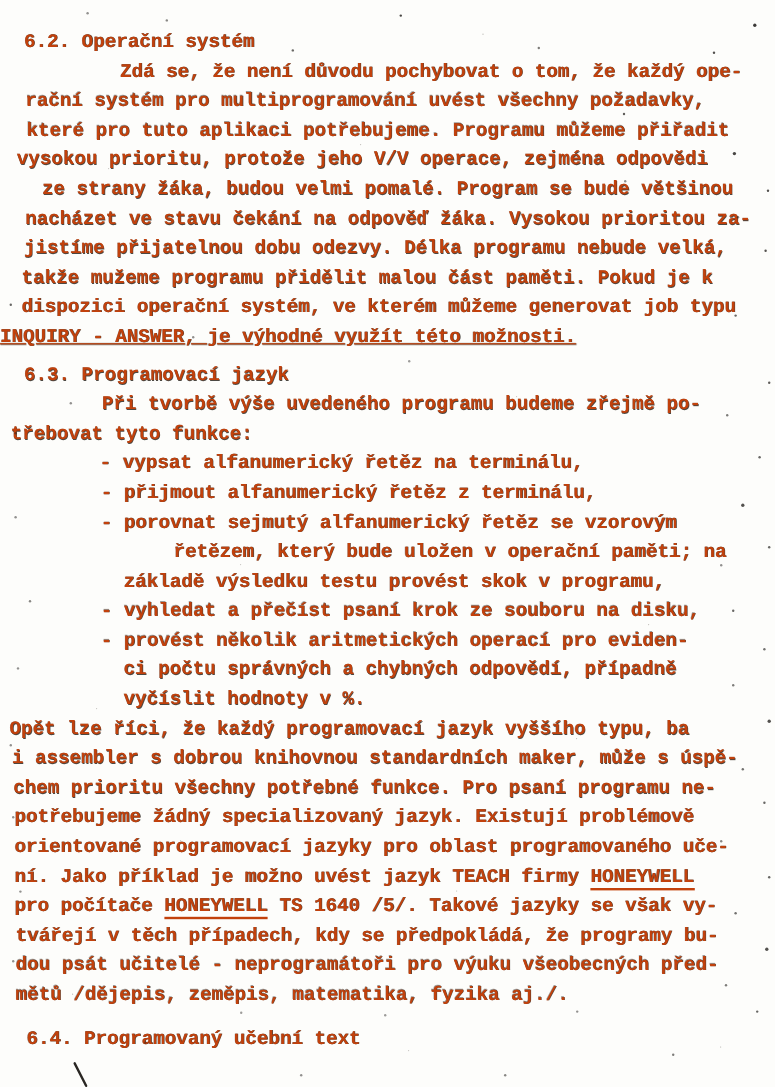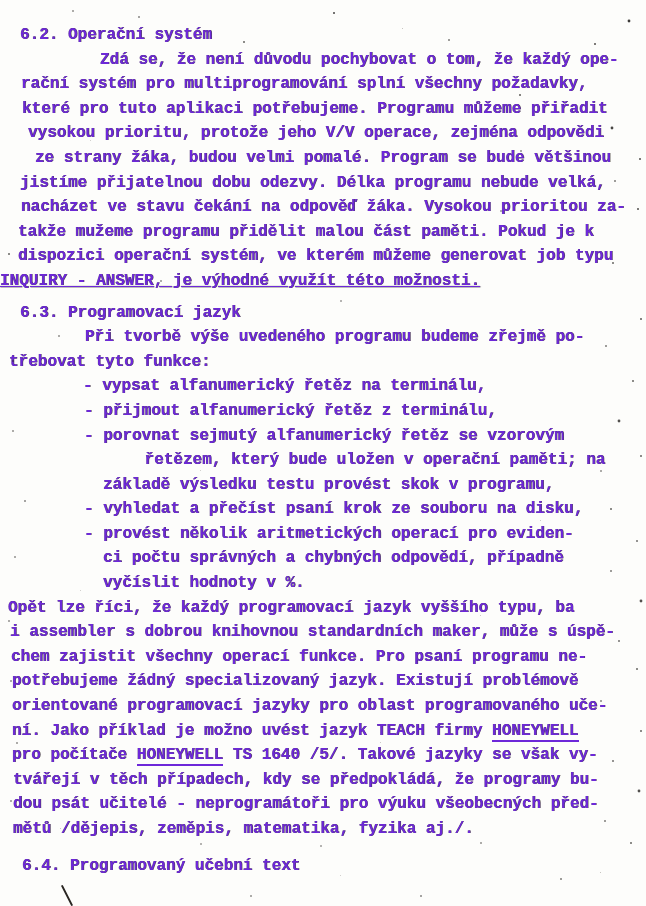--- a/index.html
+++ b/index.html
@@ -86,48 +86,48 @@
       200px 470px 0 0 rgba(110,105,98,.4), 540px 520px 0 0 rgba(110,105,98,.45),
       80px 590px 0 0 rgba(110,105,98,.4), 480px 615px 0 0 rgba(110,105,98,.45),
       150px 700px 0 0 rgba(110,105,98,.4), 380px 742px 0 0 rgba(110,105,98,.45),
       520px 800px 0 0 rgba(110,105,98,.4), 60px 828px 0 0 rgba(110,105,98,.45),
       600px 872px 0 0 rgba(110,105,98,.5), 340px 875px 0 0 rgba(110,105,98,.4);
   }
 </style>
 </head>
 <body>
 
-<div class="page" style="background: rgb(253, 253, 251); color: #6d28d9;">
+<div class="page" style="background: rgb(253, 253, 251); color: #c2410c;">
   <div class="lines">
       <div class="line heading" style="margin-left: 20px;">6.2. Operační systém</div>
       <div class="line" style="margin-left: 100px;">Zdá se, že není důvodu pochybovat o tom, že každý ope-</div>
-      <div class="line" style="margin-left: 21px;">rační systém pro multiprogramování splní všechny požadavky,</div>
+      <div class="line" style="margin-left: 21px;">rační systém pro multiprogramování uvést všechny požadavky,</div>
       <div class="line" style="margin-left: 22px;">které pro tuto aplikaci potřebujeme. Programu můžeme přiřadit</div>
-      <div class="line" style="margin-left: 28px;">vysokou prioritu, protože jeho V/V operace, zejména odpovědi</div>
+      <div class="line" style="margin-left: 14px;">vysokou prioritu, protože jeho V/V operace, zejména odpovědi</div>
       <div class="line" style="margin-left: 35px;">ze strany žáka, budou velmi pomalé. Program se bude většinou</div>
+      <div class="line" style="margin-left: 21px;">nacházet ve stavu čekání na odpověď žáka. Vysokou prioritou za-</div>
       <div class="line" style="margin-left: 20px;">jistíme přijatelnou dobu odezvy. Délka programu nebude velká,</div>
-      <div class="line" style="margin-left: 21px;">nacházet ve stavu čekání na odpověď žáka. Vysokou prioritou za-</div>
       <div class="line" style="margin-left: 18px;">takže mužeme programu přidělit malou část paměti. Pokud je k</div>
       <div class="line" style="margin-left: 18px;">dispozici operační systém, ve kterém můžeme generovat job typu</div>
       <div class="line" style=" text-decoration: underline;">INQUIRY - ANSWER, je výhodné využít této možnosti.</div>
       <div class="line heading" style="margin-left: 20px; margin-top: 7px;">6.3. Programovací jazyk</div>
       <div class="line" style="margin-left: 85px;">Při tvorbě výše uvedeného programu budeme zřejmě po-</div>
       <div class="line" style="margin-left: 9px;">třebovat tyto funkce:</div>
       <div class="line" style="margin-left: 83px;">- vypsat alfanumerický řetěz na terminálu,</div>
       <div class="line" style="margin-left: 84px;">- přijmout alfanumerický řetěz z terminálu,</div>
       <div class="line" style="margin-left: 84px;">- porovnat sejmutý alfanumerický řetěz se vzorovým</div>
       <div class="line" style="margin-left: 104px; text-align: center;">řetězem, který bude uložen v operační paměti; na</div>
       <div class="line" style="margin-left: 103px;">základě výsledku testu provést skok v programu,</div>
       <div class="line" style="margin-left: 84px;">- vyhledat a přečíst psaní krok ze souboru na disku,</div>
       <div class="line" style="margin-left: 84px;">- provést několik aritmetických operací pro eviden-</div>
       <div class="line" style="margin-left: 103px;">ci počtu správných a chybných odpovědí, případně</div>
       <div class="line" style="margin-left: 103px;">vyčíslit hodnoty v %.</div>
       <div class="line" style="margin-left: 8px;">Opět lze říci, že každý programovací jazyk vyššího typu, ba</div>
       <div class="line" style="margin-left: 10px;">i assembler s dobrou knihovnou standardních maker, může s úspě-</div>
-      <div class="line" style="margin-left: 11px;">chem zajistit všechny operací funkce. Pro psaní programu ne-</div>
+      <div class="line" style="margin-left: 11px;">chem prioritu všechny potřebné funkce. Pro psaní programu ne-</div>
       <div class="line" style="margin-left: 12px;">potřebujeme žádný specializovaný jazyk. Existují problémově</div>
       <div class="line" style="margin-left: 12px;">orientované programovací jazyky pro oblast programovaného uče-</div>
       <div class="line" style="margin-left: 12px;">ní. Jako příklad je možno uvést jazyk TEACH firmy <span class="ul">HONEYWELL</span></div>
       <div class="line" style="margin-left: 12px;">pro počítače <span class="ul">HONEYWELL</span> TS 1640 /5/. Takové jazyky se však vy-</div>
       <div class="line" style="margin-left: 13px;">tvářejí v těch případech, kdy se předpokládá, že programy bu-</div>
       <div class="line" style="margin-left: 13px;">dou psát učitelé - neprogramátoři pro výuku všeobecných před-</div>
       <div class="line" style="margin-left: 13px;">mětů /dějepis, zeměpis, matematika, fyzika aj./.</div>
       <div class="line heading" style="margin-left: 22px; margin-top: 12px;">6.4. Programovaný učební text</div>
     </div>
   <div class="pen-stroke"></div>

